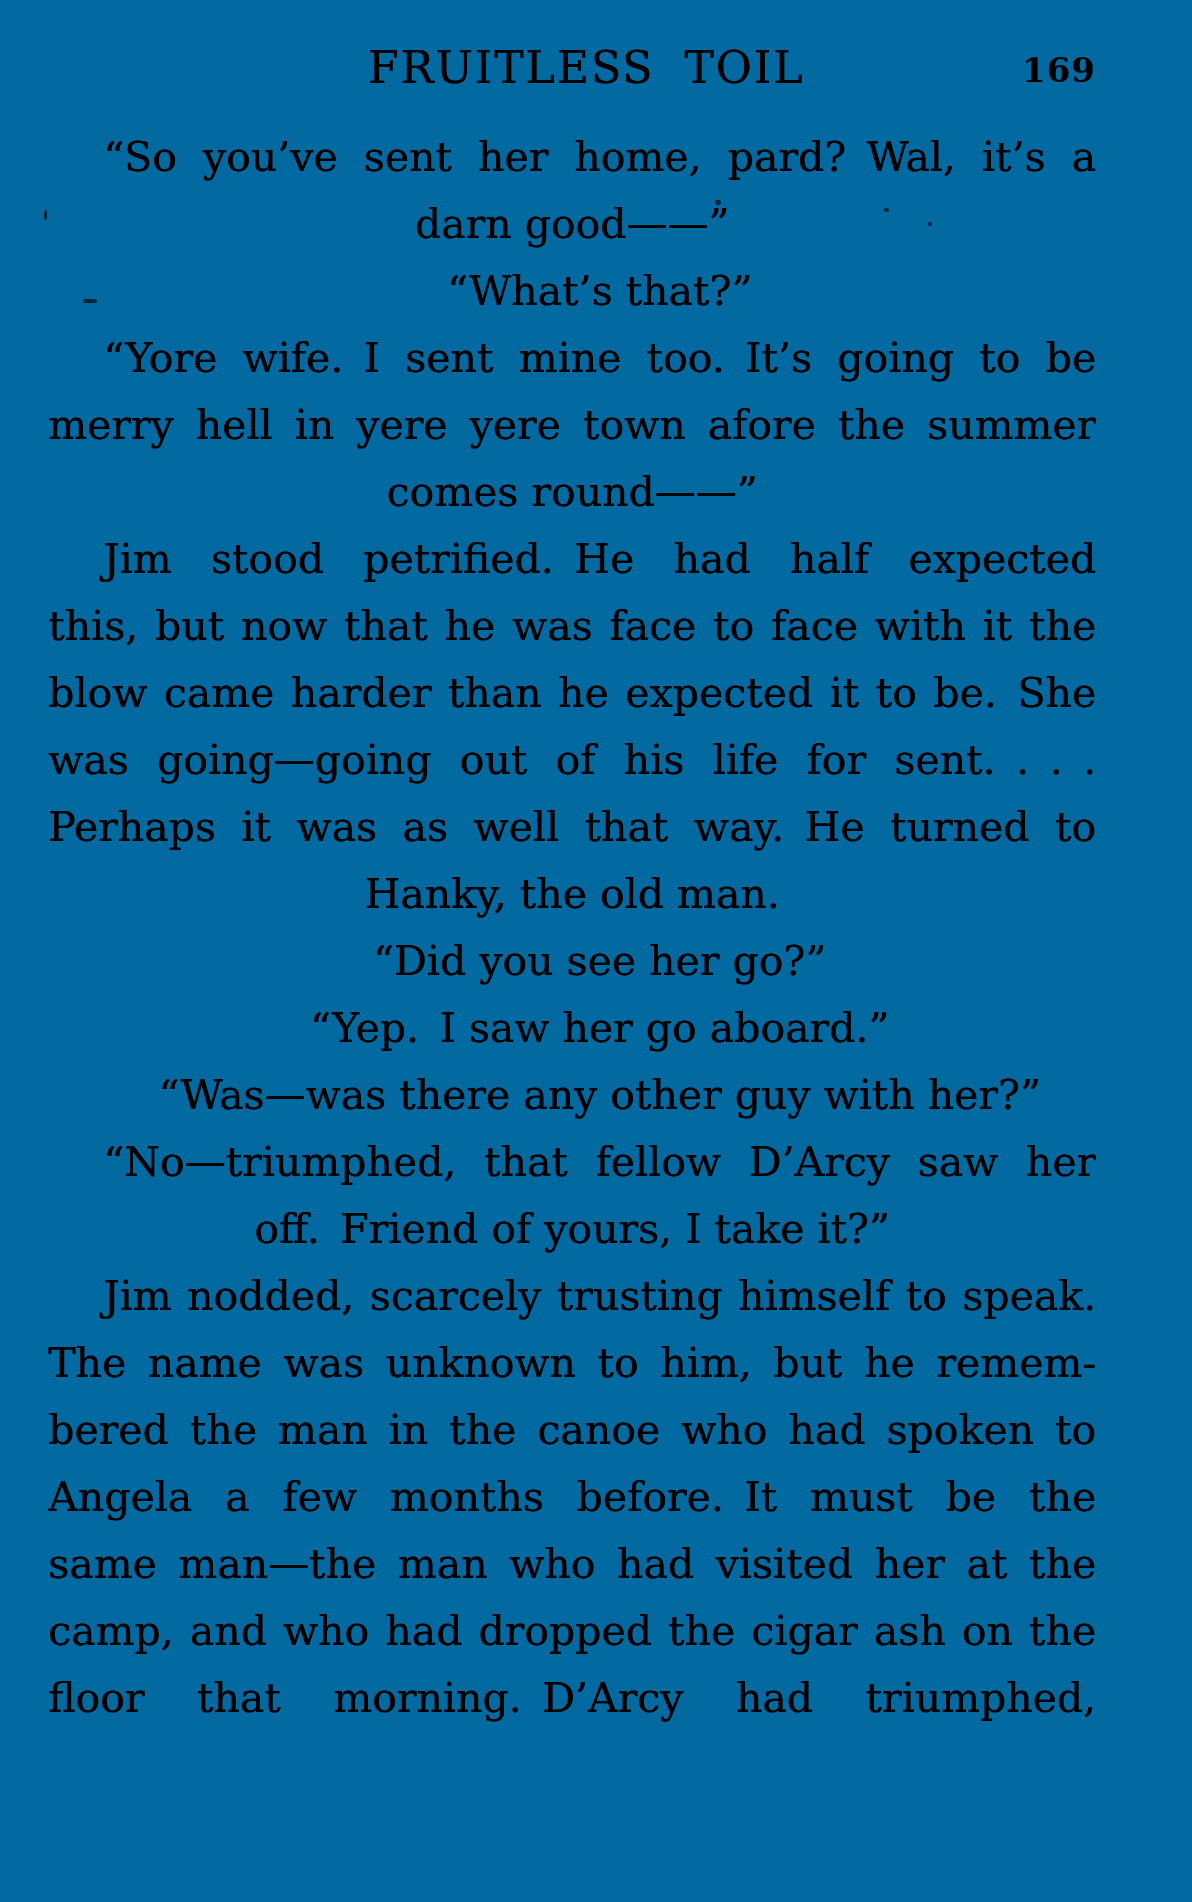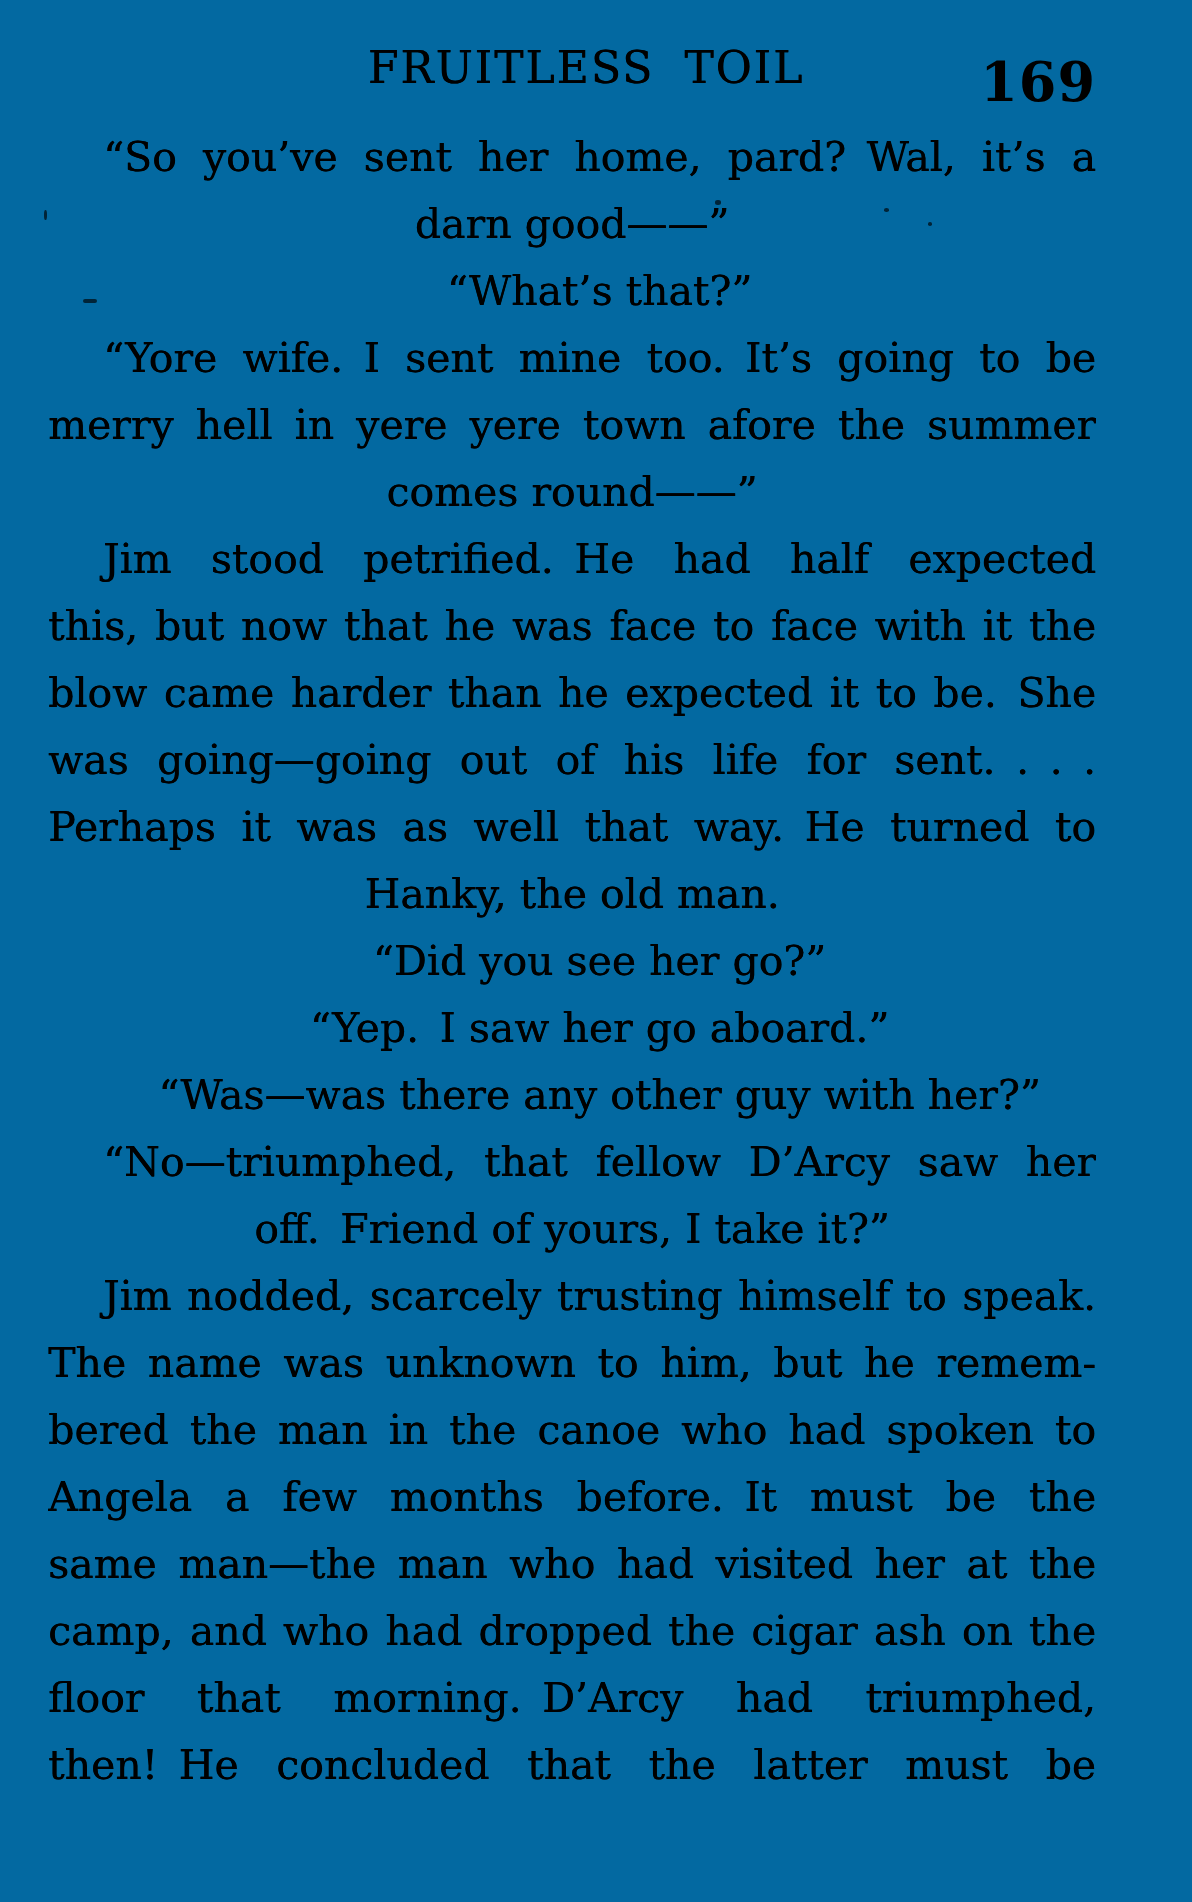--- a/index.html
+++ b/index.html
@@ -33,21 +33,21 @@
     letter-spacing: 2px;
     word-spacing: 14px;
     transform: translateX(14px);
     text-shadow: 0.5px 0 0 currentColor;
     white-space: nowrap;
   }
   .page-number {
     position: absolute;
     top: 10px;
     right: 0;
-    font-size: 54px;
+    font-size: 34px;
     font-weight: bold;
     letter-spacing: 1px;
   }
   .text-block {
     position: absolute;
     top: 124px;
     left: 48px;
     width: 1048px;
     font-size: 41px;
     line-height: 67px;
@@ -100,21 +100,20 @@
     <div class="line indent">“Was—was there any other guy with her?”</div>
     <div class="line indent j">“No—triumphed, that fellow D’Arcy saw her</div>
     <div class="line">off. Friend of yours, I take it?”</div>
     <div class="line indent j">Jim nodded, scarcely trusting himself to speak.</div>
     <div class="line j">The name was unknown to him, but he remem-</div>
     <div class="line j">bered the man in the canoe who had spoken to</div>
     <div class="line j">Angela a few months before. It must be the</div>
     <div class="line j">same man—the man who had visited her at the</div>
     <div class="line j">camp, and who had dropped the cigar ash on the</div>
     <div class="line j">floor that morning. D’Arcy had triumphed,</div>
-    <div class="line j">then! He concluded that the latter must be</div>
   </div>
 
   <div class="speck" style="left:715px; top:200px; width:6px; height:5px;"></div>
   <div class="speck" style="left:884px; top:208px; width:5px; height:4px;"></div>
   <div class="speck" style="left:928px; top:222px; width:4px; height:4px;"></div>
   <div class="speck" style="left:83px;  top:299px; width:14px; height:4px; border-radius:2px;"></div>
   <div class="speck" style="left:44px;  top:210px; width:3px; height:10px;"></div>
 
 </div>
 

